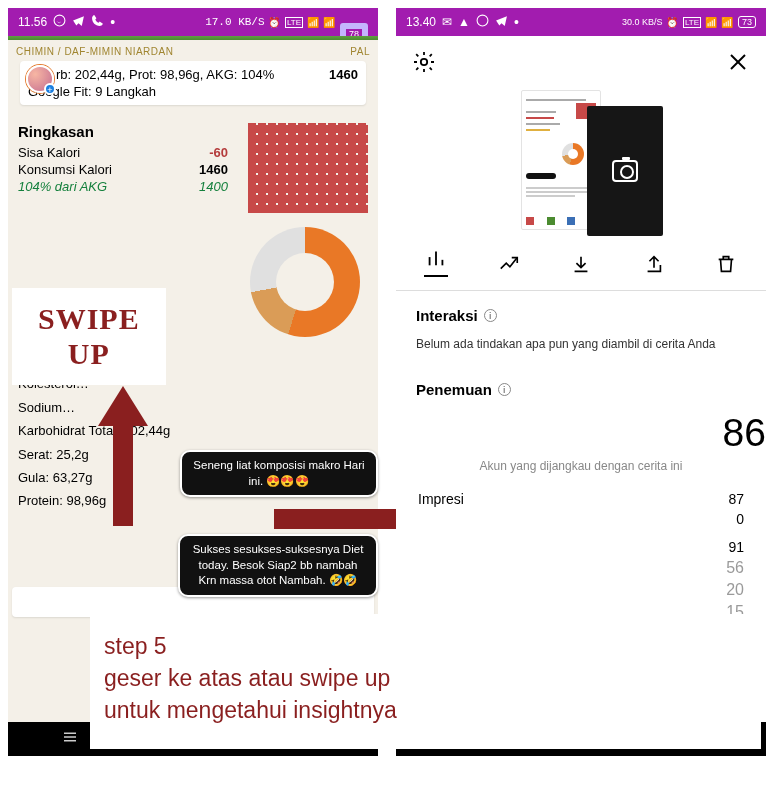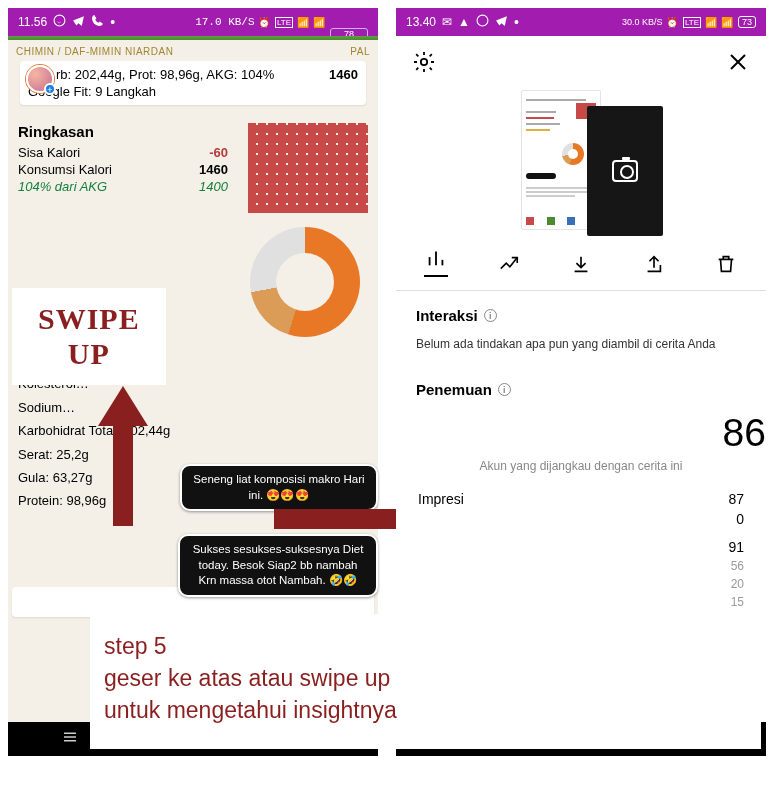--- a/index.html
+++ b/index.html
@@ -57,21 +57,21 @@
   .icon-row span { width: 24px; height: 24px; display: flex; align-items: center; justify-content: center; }
   .tab-underline { border-bottom: 1px solid #ddd; }
   .tab-active { border-bottom: 2px solid #000; padding-bottom: 12px; margin-bottom: -1px; }
   .section { padding: 16px 20px 6px; }
   .section h4 { font-size: 15px; font-weight: 600; display: inline-flex; align-items: center; gap: 6px; }
   .info-ico { width: 13px; height: 13px; border: 1px solid #888; border-radius: 50%; font-size: 9px; color: #888; display: inline-flex; align-items: center; justify-content: center; }
   .empty-text { font-size: 12px; color: #333; padding: 6px 20px 14px; }
   .reach-num { text-align: right; font-size: 39px; font-weight: 400; padding-top: 6px; }
   .reach-sub { text-align: center; font-size: 12px; color: #888; padding: 4px 0 16px; }
   .imp-row { display: flex; justify-content: space-between; padding: 2px 22px; font-size: 14px; }
-  .imp-sub { color: #9a9a9a; font-size: 12px; }
+  .imp-sub { color: #9a9a9a; font-size: 16px; }
   .step-box { position: absolute; left: 90px; right: 14px; top: 614px; background: #fff; padding: 16px 14px 22px; color: #8a1f1f; font-size: 23px; line-height: 1.4; font-family: Georgia, serif; z-index: 20; }
   .tiny-thumb-donut { position:absolute; width:22px; height:22px; border-radius:50%; background: conic-gradient(#e97826 0 55%, #da9c57 55% 72%, #e0e0e0 72% 100%); left:40px; top:52px;}
   .tiny-thumb-donut::after{content:"";position:absolute;inset:6px;background:#fff;border-radius:50%;}
   .tiny-waffle{position:absolute; right:4px; top:12px; width:20px; height:16px; background:#c74948;}
   .tiny-line{position:absolute; left:4px; height:2px; background:#aaa;}
 </style>
 </head>
 <body>
 
 <div class="container">
@@ -97,21 +97,21 @@
             </svg>
         </span>
         <span style="font-size:14px;">•</span>
       </div>
       <div class="status-right">
         <span style="font-size:11px;line-height:1;font-family:Liberation Mono, monospace;">17.0 KB/S</span>
         <span>⏰</span>
         <span style="font-size:8px;border:1px solid #fff;padding:0 1px;">LTE</span>
         <span>📶</span>
         <span>📶</span>
-        <span style="border:1px solid #c4b5fd;border-radius:3px;padding:0 13px;font-size:9px;margin-top:24px;">78</span>
+        <span style="border:6px solid #c4b5fd;border-radius:3px;padding:0 3px;font-size:9px;margin-top:24px;">78</span>
       </div>
     </div>
     <div class="left-content">
       <div class="green-bar"></div>
       <div class="story-header">
         <div class="story-row-obscured" style="display:flex;justify-content:space-between;">
           <span>CHIMIN / DAF-MIMIN NIARDAN</span>
           <span>PAL</span>
         </div>
         <div class="macro-card">
@@ -151,21 +151,21 @@
       <div class="nutri-list">
         <div>Lemak Total:40,69g</div>
         <div>Kolesterol…</div>
         <div>Sodium…</div>
         <div>Karbohidrat Total: 202,44g</div>
         <div>Serat: 25,2g</div>
         <div>Gula: 63,27g</div>
         <div>Protein: 98,96g</div>
       </div>
 
-      <div class="sticker" style="left:172px; top:428px;">Seneng liat komposisi
+      <div class="sticker" style="left:172px; top:414px;">Seneng liat komposisi
 makro Hari ini. 😍😍😍</div>
       <div class="sticker" style="left:170px; top:498px;">Sukses sesukses-suksesnya
 Diet today. Besok
 Siap2 bb nambah
 Krn massa otot
 Nambah. 🤣🤣</div>
 
       <div class="bottom-card"></div>
 
       <div class="nav-bar">

